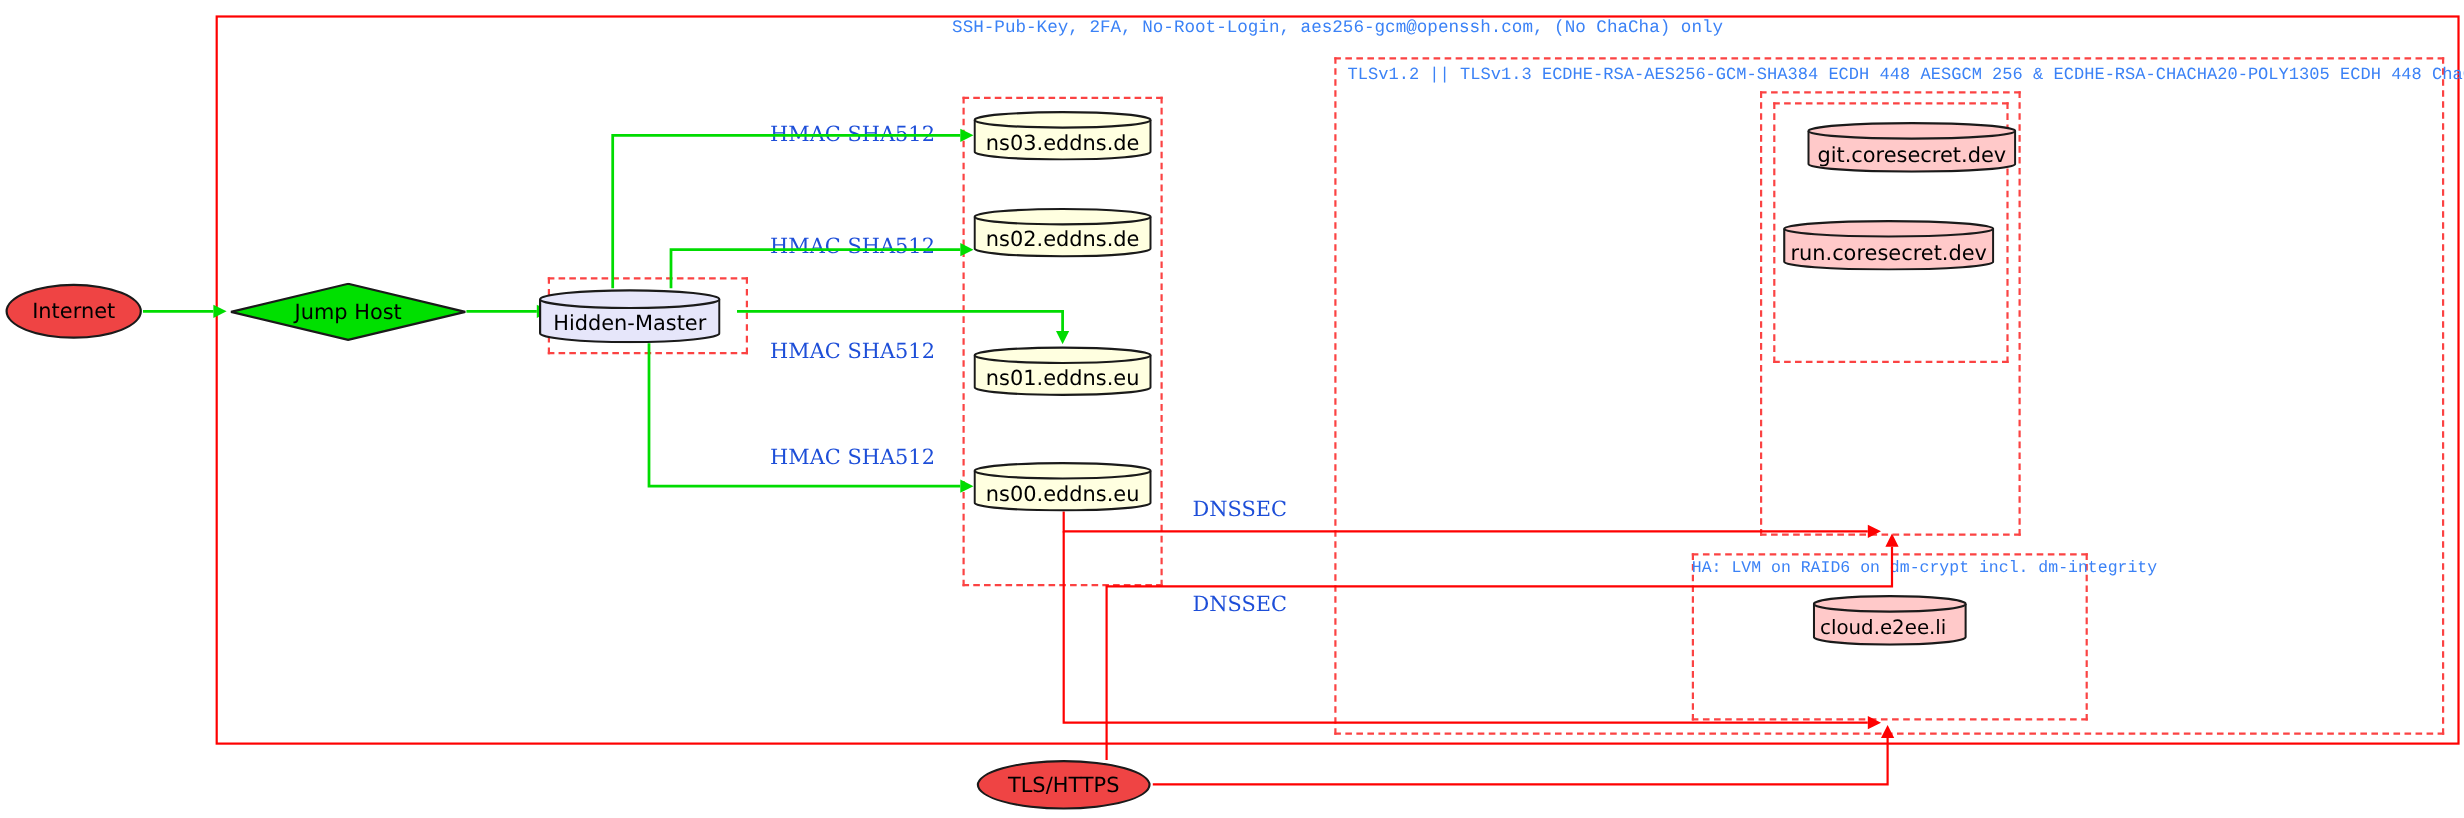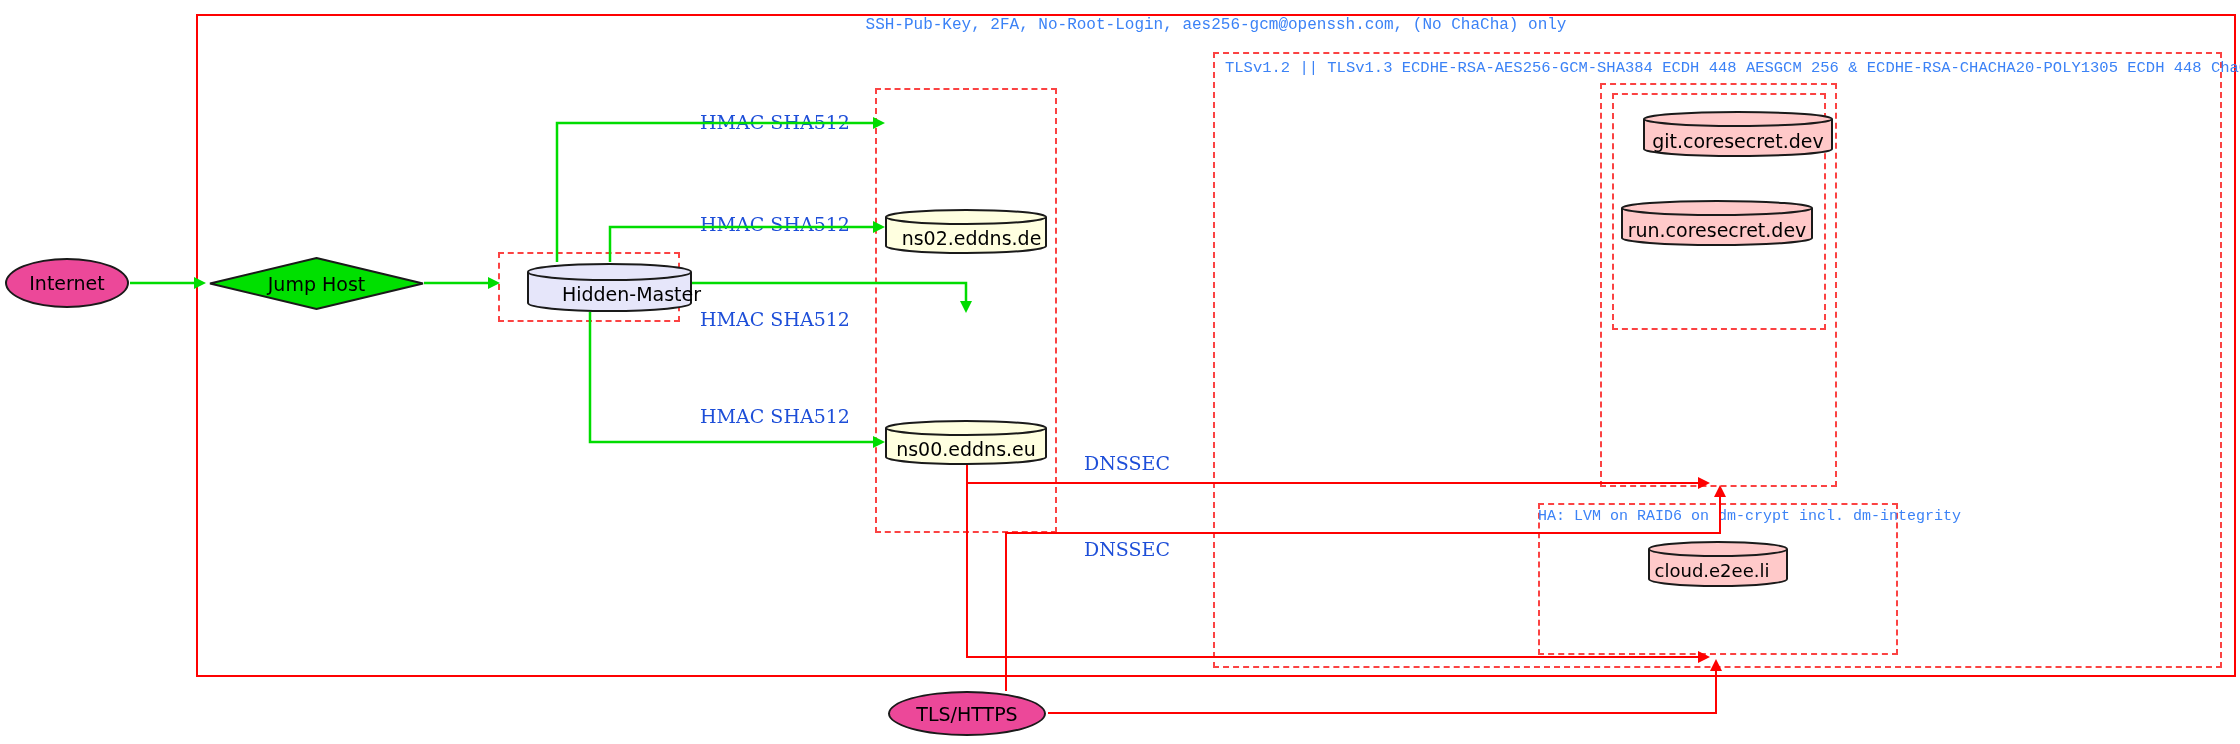--- a/index.html
+++ b/index.html
@@ -10,21 +10,21 @@
   .solid-red{border:2px solid #fe0101;}
   .dashed-red{border:2px dashed #fb4343;}
   
   .clabel{position:absolute;font-family:Liberation Mono, monospace;color:#3b82f6;white-space:nowrap;}
   .elabel{position:absolute;font-family:"DejaVu Serif",serif;color:#1d4ed8;white-space:nowrap;
           font-size:19px;text-align:center;}
   
   .node{position:absolute;display:flex;align-items:center;justify-content:center;
         color:#000;font-size:19px;z-index:5;}
   .ellipse-node{border:2px solid #1a1a1a;border-radius:50%;box-sizing:border-box;}
-  .blue{background:#ec4899;}
+  .blue{background:#ef4444;}
   .cyl{z-index:5;}
   .cyl .lbl{position:absolute;left:0;right:0;top:14px;bottom:0;display:flex;
             align-items:center;justify-content:center;}
   svg{display:block;}
   .edges{position:absolute;left:0;top:0;z-index:3;}
   .gl{stroke:#00dc00;stroke-width:2.5;fill:none;}
   .ga{fill:#00dc00;stroke:none;}
   .rl{stroke:#fe0101;stroke-width:2;fill:none;}
   .ra{fill:#fe0101;stroke:none;}
 </style>
@@ -85,37 +85,51 @@
     <span>Internet</span>
   </div>
 
   <div class="node" style="left:208px;top:257px;width:217px;height:53px;">
     <svg width="217" height="53" viewBox="0 0 217 53" style="position:absolute;left:0;top:0;">
       <polygon points="108.5,1 215,26.5 108.5,52 2,26.5" fill="#00e000" stroke="#1a1a1a" stroke-width="2"></polygon>
     </svg>
     <span style="position:relative;">Jump Host</span>
   </div>
 
-  <div class="node cyl" style="left:527px;top:262px;width:165px;height:50px;padding-left:44px;">
+  <div class="node cyl" style="left:490px;top:262px;width:165px;height:50px;">
     <svg width="165" height="50" viewBox="0 0 165 50" style="position:absolute;left:0;top:0;">
       <path d="M1,10 V41 A81.5,8 0 0 0 164,41 V10" fill="#e6e6fa" stroke="#1a1a1a" stroke-width="2"></path>
       <ellipse cx="82.5" cy="10" rx="81.5" ry="8" fill="#e6e6fa" stroke="#1a1a1a" stroke-width="2"></ellipse>
     </svg>
     <span class="lbl">Hidden-Master</span>
   </div>
 
+  <div class="node cyl" style="left:885px;top:100px;width:162px;height:46px;">
+    <svg width="162" height="46" viewBox="0 0 162 46" style="position:absolute;left:0;top:0;">
+      <path d="M1,9 V38 A80,7 0 0 0 161,38 V9" fill="#ffffe0" stroke="#1a1a1a" stroke-width="2"></path>
+      <ellipse cx="81" cy="9" rx="80" ry="7" fill="#ffffe0" stroke="#1a1a1a" stroke-width="2"></ellipse>
+    </svg>
+    <span class="lbl">ns03.eddns.de</span>
+  </div>
 
-  <div class="node cyl" style="left:885px;top:208px;width:162px;height:46px;padding-left:11px;">
+  <div class="node cyl" style="left:885px;top:188px;width:162px;height:46px;">
     <svg width="162" height="46" viewBox="0 0 162 46" style="position:absolute;left:0;top:0;">
       <path d="M1,9 V38 A80,7 0 0 0 161,38 V9" fill="#ffffe0" stroke="#1a1a1a" stroke-width="2"></path>
       <ellipse cx="81" cy="9" rx="80" ry="7" fill="#ffffe0" stroke="#1a1a1a" stroke-width="2"></ellipse>
     </svg>
     <span class="lbl">ns02.eddns.de</span>
   </div>
 
+  <div class="node cyl" style="left:885px;top:314px;width:162px;height:46px;">
+    <svg width="162" height="46" viewBox="0 0 162 46" style="position:absolute;left:0;top:0;">
+      <path d="M1,9 V38 A80,7 0 0 0 161,38 V9" fill="#ffffe0" stroke="#1a1a1a" stroke-width="2"></path>
+      <ellipse cx="81" cy="9" rx="80" ry="7" fill="#ffffe0" stroke="#1a1a1a" stroke-width="2"></ellipse>
+    </svg>
+    <span class="lbl">ns01.eddns.eu</span>
+  </div>
 
   <div class="node cyl" style="left:885px;top:419px;width:162px;height:46px;">
     <svg width="162" height="46" viewBox="0 0 162 46" style="position:absolute;left:0;top:0;">
       <path d="M1,9 V38 A80,7 0 0 0 161,38 V9" fill="#ffffe0" stroke="#1a1a1a" stroke-width="2"></path>
       <ellipse cx="81" cy="9" rx="80" ry="7" fill="#ffffe0" stroke="#1a1a1a" stroke-width="2"></ellipse>
     </svg>
     <span class="lbl">ns00.eddns.eu</span>
   </div>
 
   <div class="node cyl" style="left:1623px;top:110px;width:190px;height:47px;margin-left:20px;">

